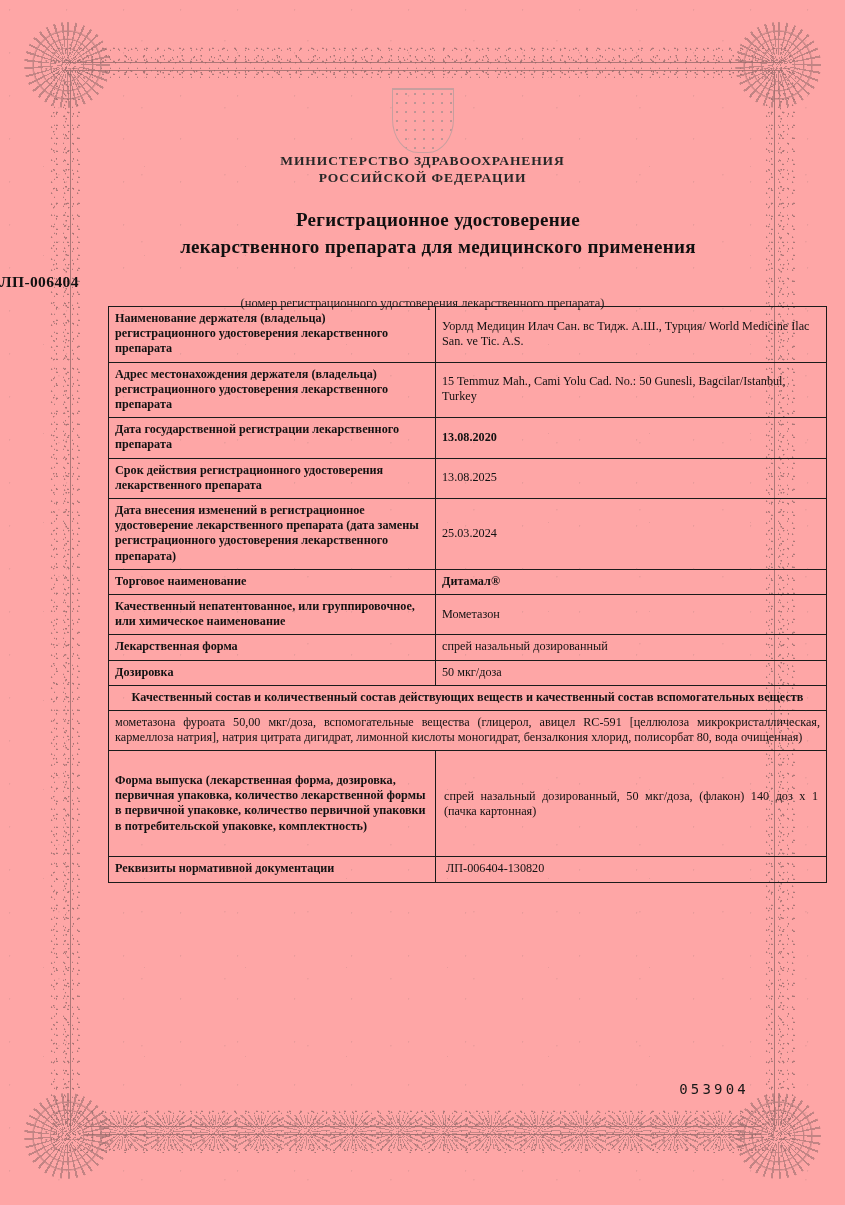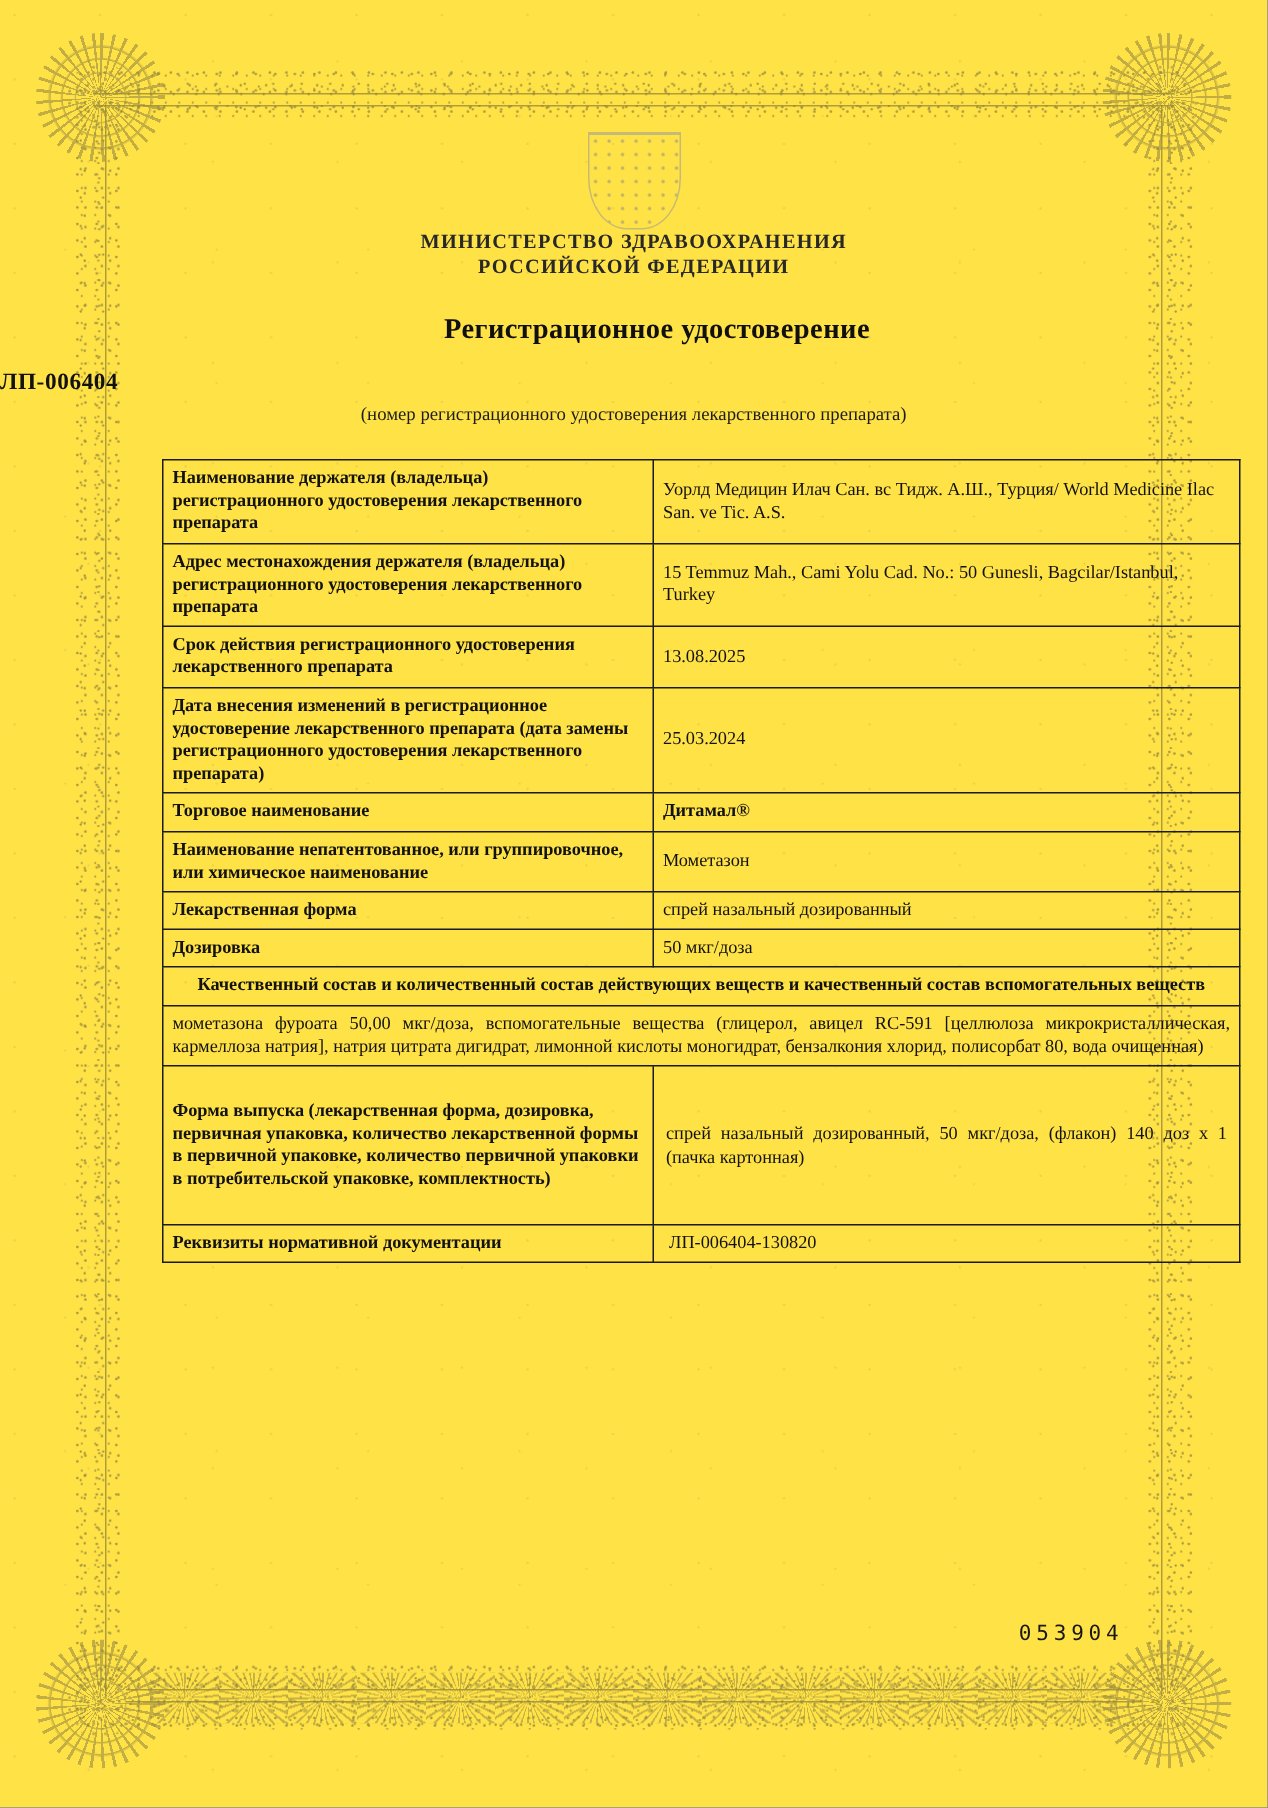--- a/index.html
+++ b/index.html
@@ -6,21 +6,21 @@
   html, body {
     margin: 0;
     padding: 0;
     background: #8a8a8a;
   }
   .page {
     position: relative;
     width: 845px;
     height: 1205px;
     margin: 0 auto;
-    background: #fde047;
+    background: #fca5a5;
     overflow: hidden;
     font-family: "Liberation Serif", "DejaVu Serif", serif;
     color: #141414;
     filter: contrast(1.02);
   }
 
   
   .border-layer {
     position: absolute;
     inset: 0;
@@ -256,54 +256,59 @@
 
   <div class="content">
 
     <div class="ministry">
       <div>МИНИСТЕРСТВО ЗДРАВООХРАНЕНИЯ</div>
       <div>РОССИЙСКОЙ ФЕДЕРАЦИИ</div>
     </div>
 
     <div class="doc-title">
       <div>Регистрационное удостоверение</div>
+      <div>лекарственного препарата для медицинского применения</div>
     </div>
 
     <div class="doc-number">ЛП-006404</div>
     <div class="doc-number-caption">(номер регистрационного удостоверения лекарственного препарата)</div>
 
   </div>
 
   <div class="tbl-wrap">
     <table class="reg">
       <tbody>
         <tr>
           <td class="lbl">Наименование держателя (владельца) регистрационного удостоверения лекарственного препарата</td>
           <td class="val">Уорлд Медицин Илач Сан. вс Тидж. А.Ш., Турция/ World Medicine Ilac San. ve Tic. A.S.</td>
         </tr>
         <tr>
           <td class="lbl">Адрес местонахождения держателя (владельца) регистрационного удостоверения лекарственного препарата</td>
           <td class="val">15 Temmuz Mah., Cami Yolu Cad. No.: 50 Gunesli, Bagcilar/Istanbul, Turkey</td>
         </tr>
         <tr>
+          <td class="lbl">Дата государственной регистрации лекарственного препарата</td>
+          <td class="val bold">13.08.2020</td>
+        </tr>
+        <tr>
           <td class="lbl">Срок действия регистрационного удостоверения лекарственного препарата</td>
           <td class="val">13.08.2025</td>
         </tr>
         <tr>
           <td class="lbl">Дата внесения изменений в регистрационное удостоверение лекарственного препарата (дата замены регистрационного удостоверения лекарственного препарата)</td>
           <td class="val">25.03.2024</td>
         </tr>
 
 
         <tr>
           <td class="lbl">Торговое наименование</td>
           <td class="val bold">Дитамал®</td>
         </tr>
         <tr>
-          <td class="lbl">Наименование непатентованное, или группировочное, или химическое наименование</td>
+          <td class="lbl">Качественный непатентованное, или группировочное, или химическое наименование</td>
           <td class="val">Мометазон</td>
         </tr>
         <tr>
           <td class="lbl">Лекарственная форма</td>
           <td class="val">спрей назальный дозированный</td>
         </tr>
         <tr>
           <td class="lbl">Дозировка</td>
           <td class="val">50 мкг/доза</td>
         </tr>

